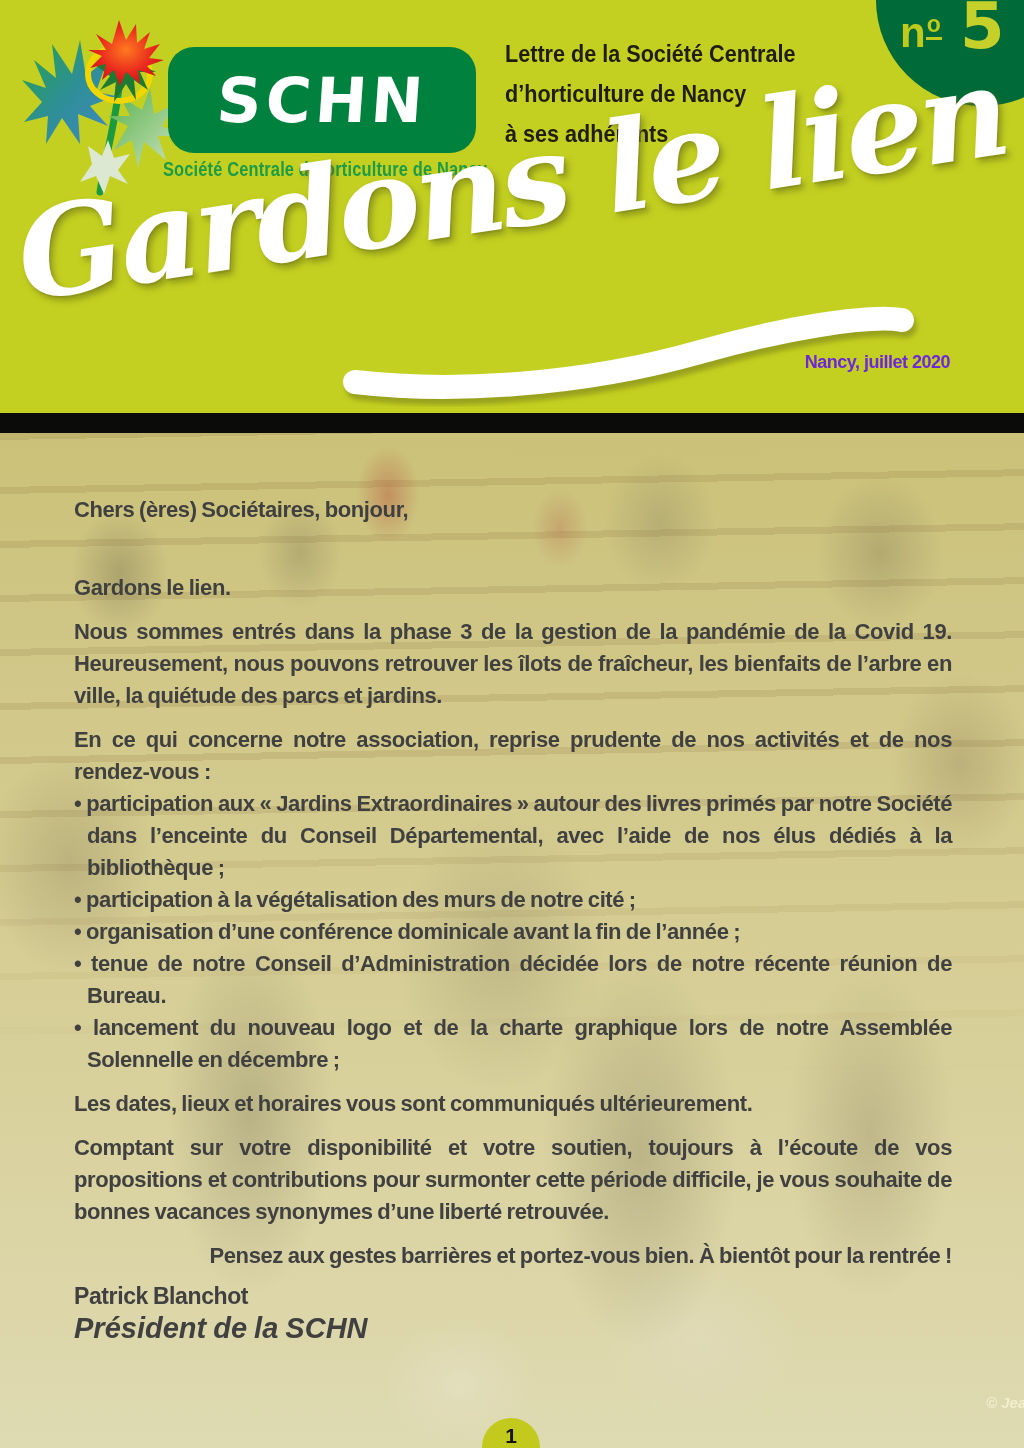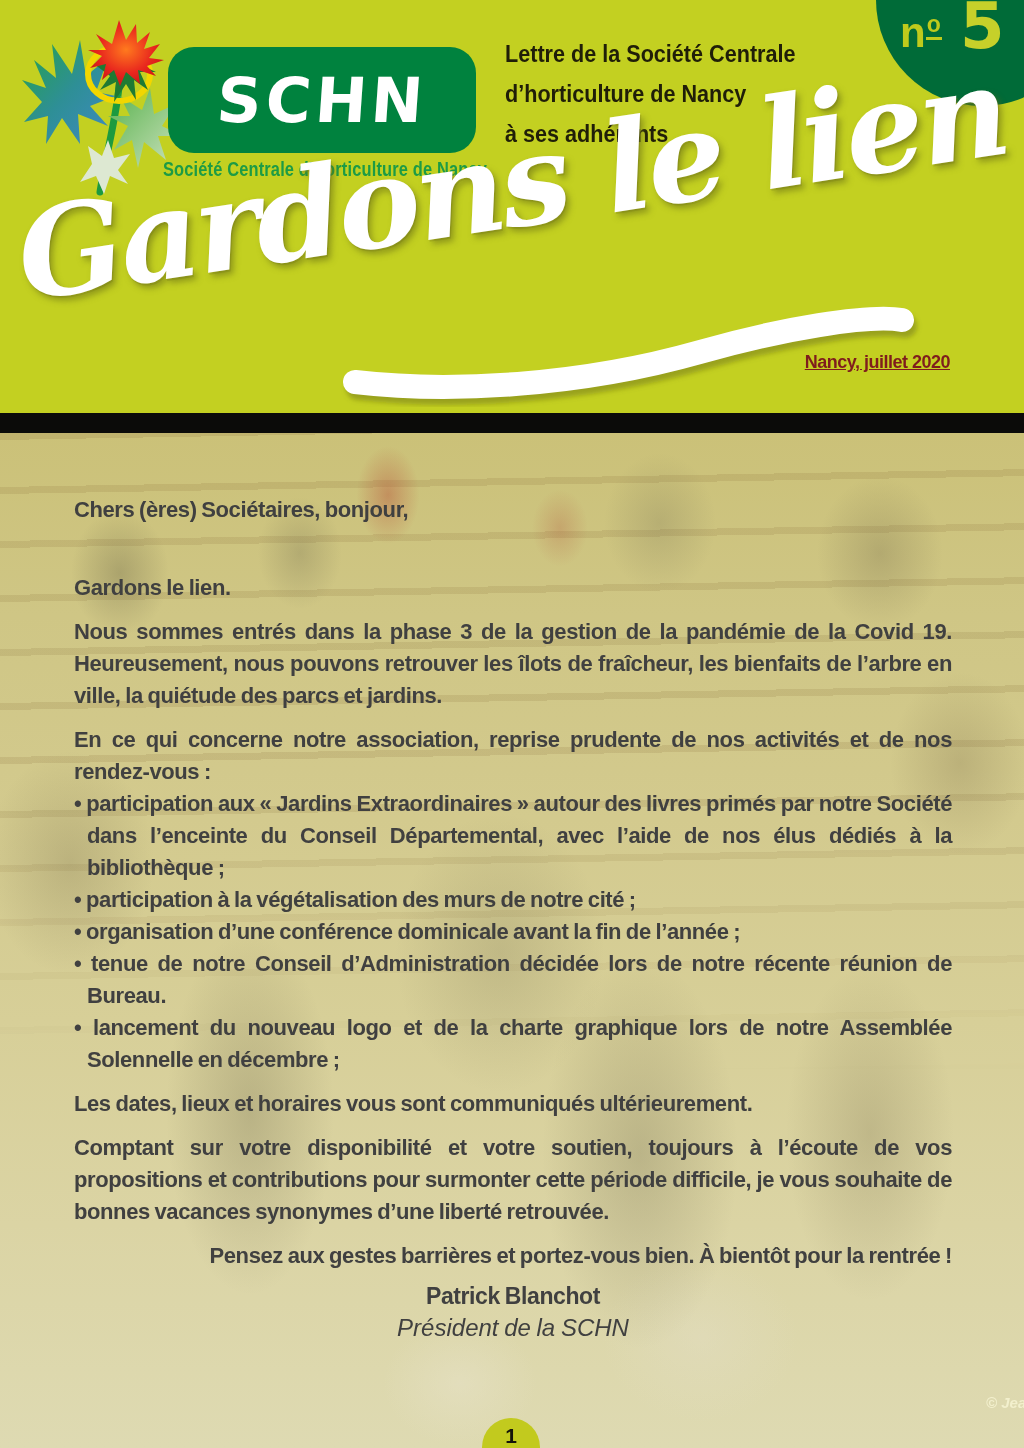--- a/index.html
+++ b/index.html
@@ -57,21 +57,21 @@
     position:absolute;left:28px;top:178px;width:990px;
     transform:rotate(-8.5deg);transform-origin:40px 140px;
     font-family:"DejaVu Serif",serif;font-style:italic;font-weight:bold;
     font-size:124px;letter-spacing:-4px;color:#ffffff;white-space:nowrap;
     text-shadow:3px 5px 6px rgba(100,105,20,.55), 1px 2px 0 rgba(140,146,30,.35);
   }
   .swoosh{position:absolute;left:330px;top:290px;width:600px;height:120px;}
 
   .dateline{
     position:absolute;right:74px;top:352px;
-    font-size:18px;font-weight:bold;color:#7f1d1d;letter-spacing:-.5px;text-decoration:underline;
+    font-size:18px;font-weight:bold;color:#6d28d9;letter-spacing:-.5px;
   }
 
   .black-bar{position:absolute;left:0;top:413px;width:1024px;height:20px;background:#0b0b09;}
 
   
   .photo{
     position:absolute;left:0;top:433px;width:1024px;height:1015px;
     background:linear-gradient(180deg,#cbc178 0%,#cfc685 18%,#d3ca8e 38%,#d7cf98 58%,#dbd4a4 78%,#dedab2 100%);
   }
   .benches{
@@ -106,23 +106,23 @@
     letter-spacing:-.4px;word-spacing:-1px;text-align:justify;
   }
   .content p{margin:0 0 12px;}
   .greeting{margin:0 0 46px !important;}
   .lead{margin:0 0 12px !important;}
   .activities-intro{margin:0 !important;}
   ul.activities{list-style:none;margin:0 0 12px;padding:0;}
   ul.activities li{padding-left:13px;text-indent:-13px;}
   ul.activities li::before{content:"• ";}
   .farewell{text-align:right;margin:0 0 8px !important;}
-  .signature{text-align:center;margin-top:6px;}
+  .signature{text-align:left;margin-top:6px;}
   .sig-name{font-size:23px;font-weight:bold;}
-  .sig-title{font-size:24px;font-weight:normal;font-style:italic;letter-spacing:0;}
+  .sig-title{font-size:29px;font-weight:bold;font-style:italic;letter-spacing:0;}
 
   
   .page-badge{
     position:absolute;left:482px;top:1418px;width:58px;height:58px;
     border-radius:50%;background:#c2ca1e;
     display:flex;justify-content:center;
     font-size:21px;font-weight:bold;color:#14140a;padding-top:0;
   }
   .page-badge span{margin-top:6px;}
   .watermark{

